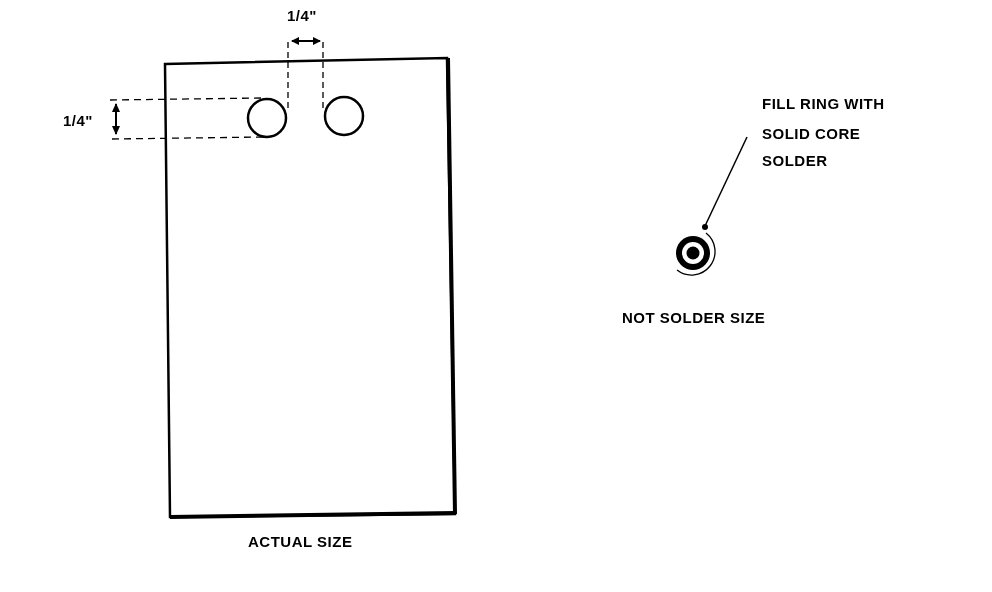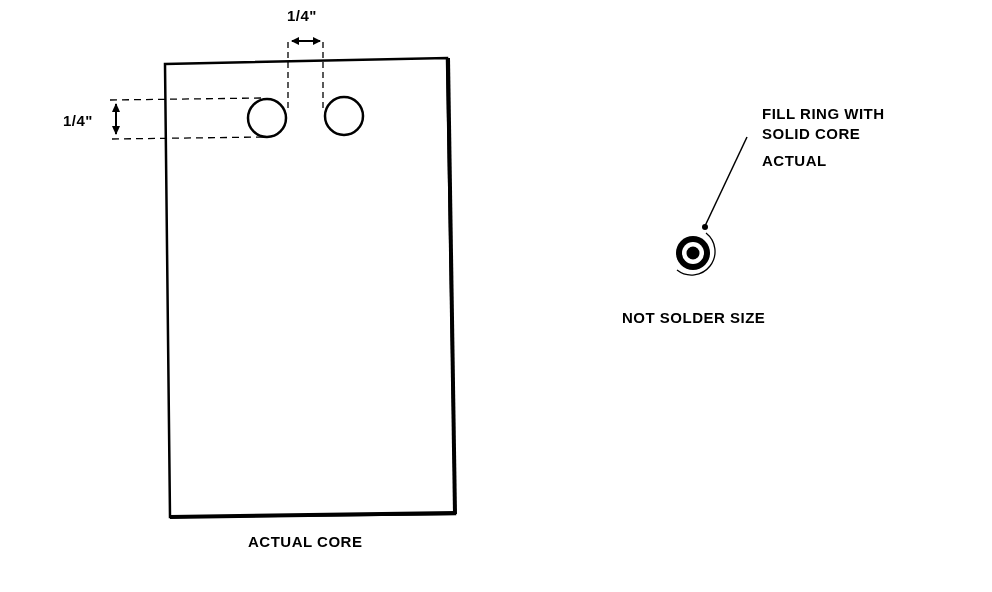--- a/index.html
+++ b/index.html
@@ -37,18 +37,18 @@
   <circle cx="693" cy="253" r="17" fill="#000"></circle>
   <circle cx="693" cy="253" r="11" fill="#fff"></circle>
   <circle cx="693" cy="253" r="6.5" fill="#000"></circle>
 
   <line x1="747" y1="137" x2="705" y2="226" stroke="#000" stroke-width="1.5"></line>
   <circle cx="705" cy="227" r="3" fill="#000"></circle>
 </svg>
 
 <div class="lbl" style="left:287px; top:6px;">1/4"</div>
 <div class="lbl" style="left:63px; top:111px;">1/4"</div>
-<div class="lbl" style="left:248px; top:532px;">ACTUAL CORE</div>
+<div class="lbl" style="left:248px; top:532px;">ACTUAL SIZE</div>
 
-<div class="lbl" style="left:762px; top:104px;">FILL RING WITH</div>
+<div class="lbl" style="left:762px; top:94px;">FILL RING WITH</div>
 <div class="lbl" style="left:762px; top:124px;">SOLID CORE</div>
-<div class="lbl" style="left:762px; top:151px;">ACTUAL</div>
+<div class="lbl" style="left:762px; top:151px;">SOLDER</div>
 <div class="lbl" style="left:622px; top:308px;">NOT SOLDER SIZE</div>
 
 </body></html>

